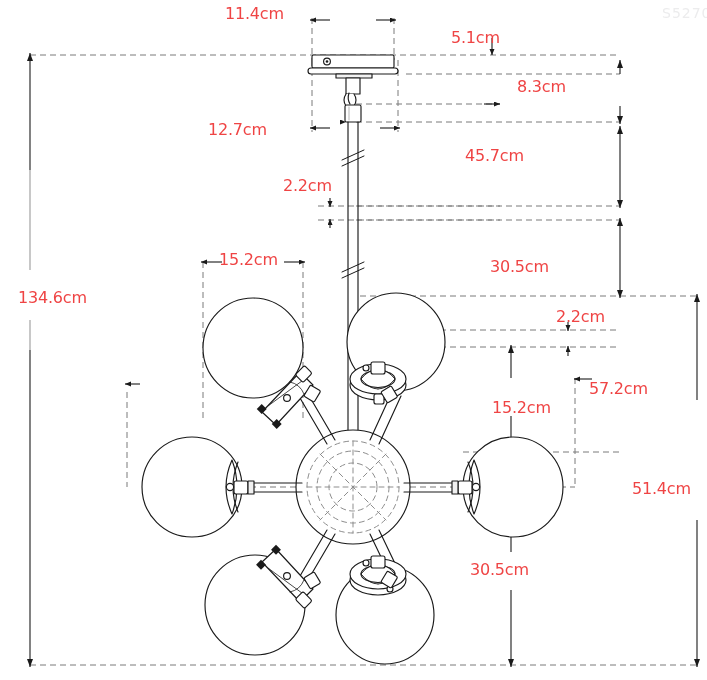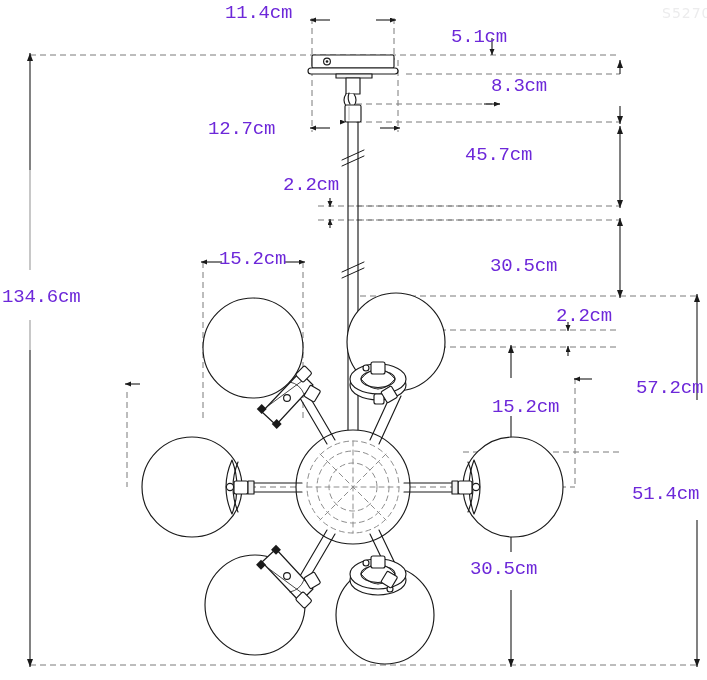--- a/index.html
+++ b/index.html
@@ -1,21 +1,21 @@
 <!DOCTYPE html>
 <html><head>
 <meta charset="utf-8">
 <style>
   html,body{margin:0;padding:0;background:#ffffff;}
   body{width:707px;height:680px;position:relative;overflow:hidden;
        font-family:"DejaVu Sans","Liberation Sans",sans-serif;color:#1a1a1a;}
   #stage{position:absolute;left:0;top:0;width:707px;height:680px;}
   svg.layer{position:absolute;left:0;top:0;width:707px;height:680px;overflow:visible;}
-  .dimlabel{position:absolute;font-size:19px;line-height:19px;color:#6d28d9;
-            white-space:nowrap;letter-spacing:-0.2px;font-family:Liberation Mono, monospace;}
+  .dimlabel{position:absolute;font-size:16px;line-height:19px;color:#ef4444;
+            white-space:nowrap;letter-spacing:-0.2px;}
   .watermark{position:absolute;font-size:14px;color:#ececed;letter-spacing:1px;}
 </style>
 </head>
 <body>
 
 <div id="stage">
 
   <div class="watermark" style="left:662px;top:5px;">S5270</div>
 
   <svg class="layer">
@@ -246,26 +246,26 @@
         <rect x="306" y="388" width="13" height="12" rx="1.5" transform="rotate(-59 312 394)"></rect>
         <rect x="306" y="574" width="13" height="12" rx="1.5" transform="rotate(59 312 580)"></rect>
         <rect x="383" y="388" width="13" height="12" rx="1.5" transform="rotate(59 389 394)"></rect>
         <rect x="383" y="574" width="13" height="12" rx="1.5" transform="rotate(-59 389 580)"></rect>
       </g>
     </g>
   </svg>
 
   <div class="dimlabel" style="left:225px;top:4px;">11.4cm</div>
   <div class="dimlabel" style="left:451px;top:28px;">5.1cm</div>
-  <div class="dimlabel" style="left:491px;top:77px;">8.3cm</div>
+  <div class="dimlabel" style="left:517px;top:77px;">8.3cm</div>
   <div class="dimlabel" style="left:208px;top:120px;">12.7cm</div>
   <div class="dimlabel" style="left:465px;top:146px;">45.7cm</div>
   <div class="dimlabel" style="left:283px;top:176px;">2.2cm</div>
   <div class="dimlabel" style="left:490px;top:257px;">30.5cm</div>
   <div class="dimlabel" style="left:219px;top:250px;">15.2cm</div>
-  <div class="dimlabel" style="left:2px;top:288px;">134.6cm</div>
+  <div class="dimlabel" style="left:18px;top:288px;">134.6cm</div>
   <div class="dimlabel" style="left:556px;top:307px;">2.2cm</div>
-  <div class="dimlabel" style="left:589px;top:379px;margin-left:47px;">57.2cm</div>
+  <div class="dimlabel" style="left:589px;top:379px;">57.2cm</div>
   <div class="dimlabel" style="left:492px;top:398px;">15.2cm</div>
-  <div class="dimlabel" style="left:632px;top:479px;margin-top:6px;">51.4cm</div>
+  <div class="dimlabel" style="left:632px;top:479px;">51.4cm</div>
   <div class="dimlabel" style="left:470px;top:560px;">30.5cm</div>
 
 </div>
 
 </body></html>

